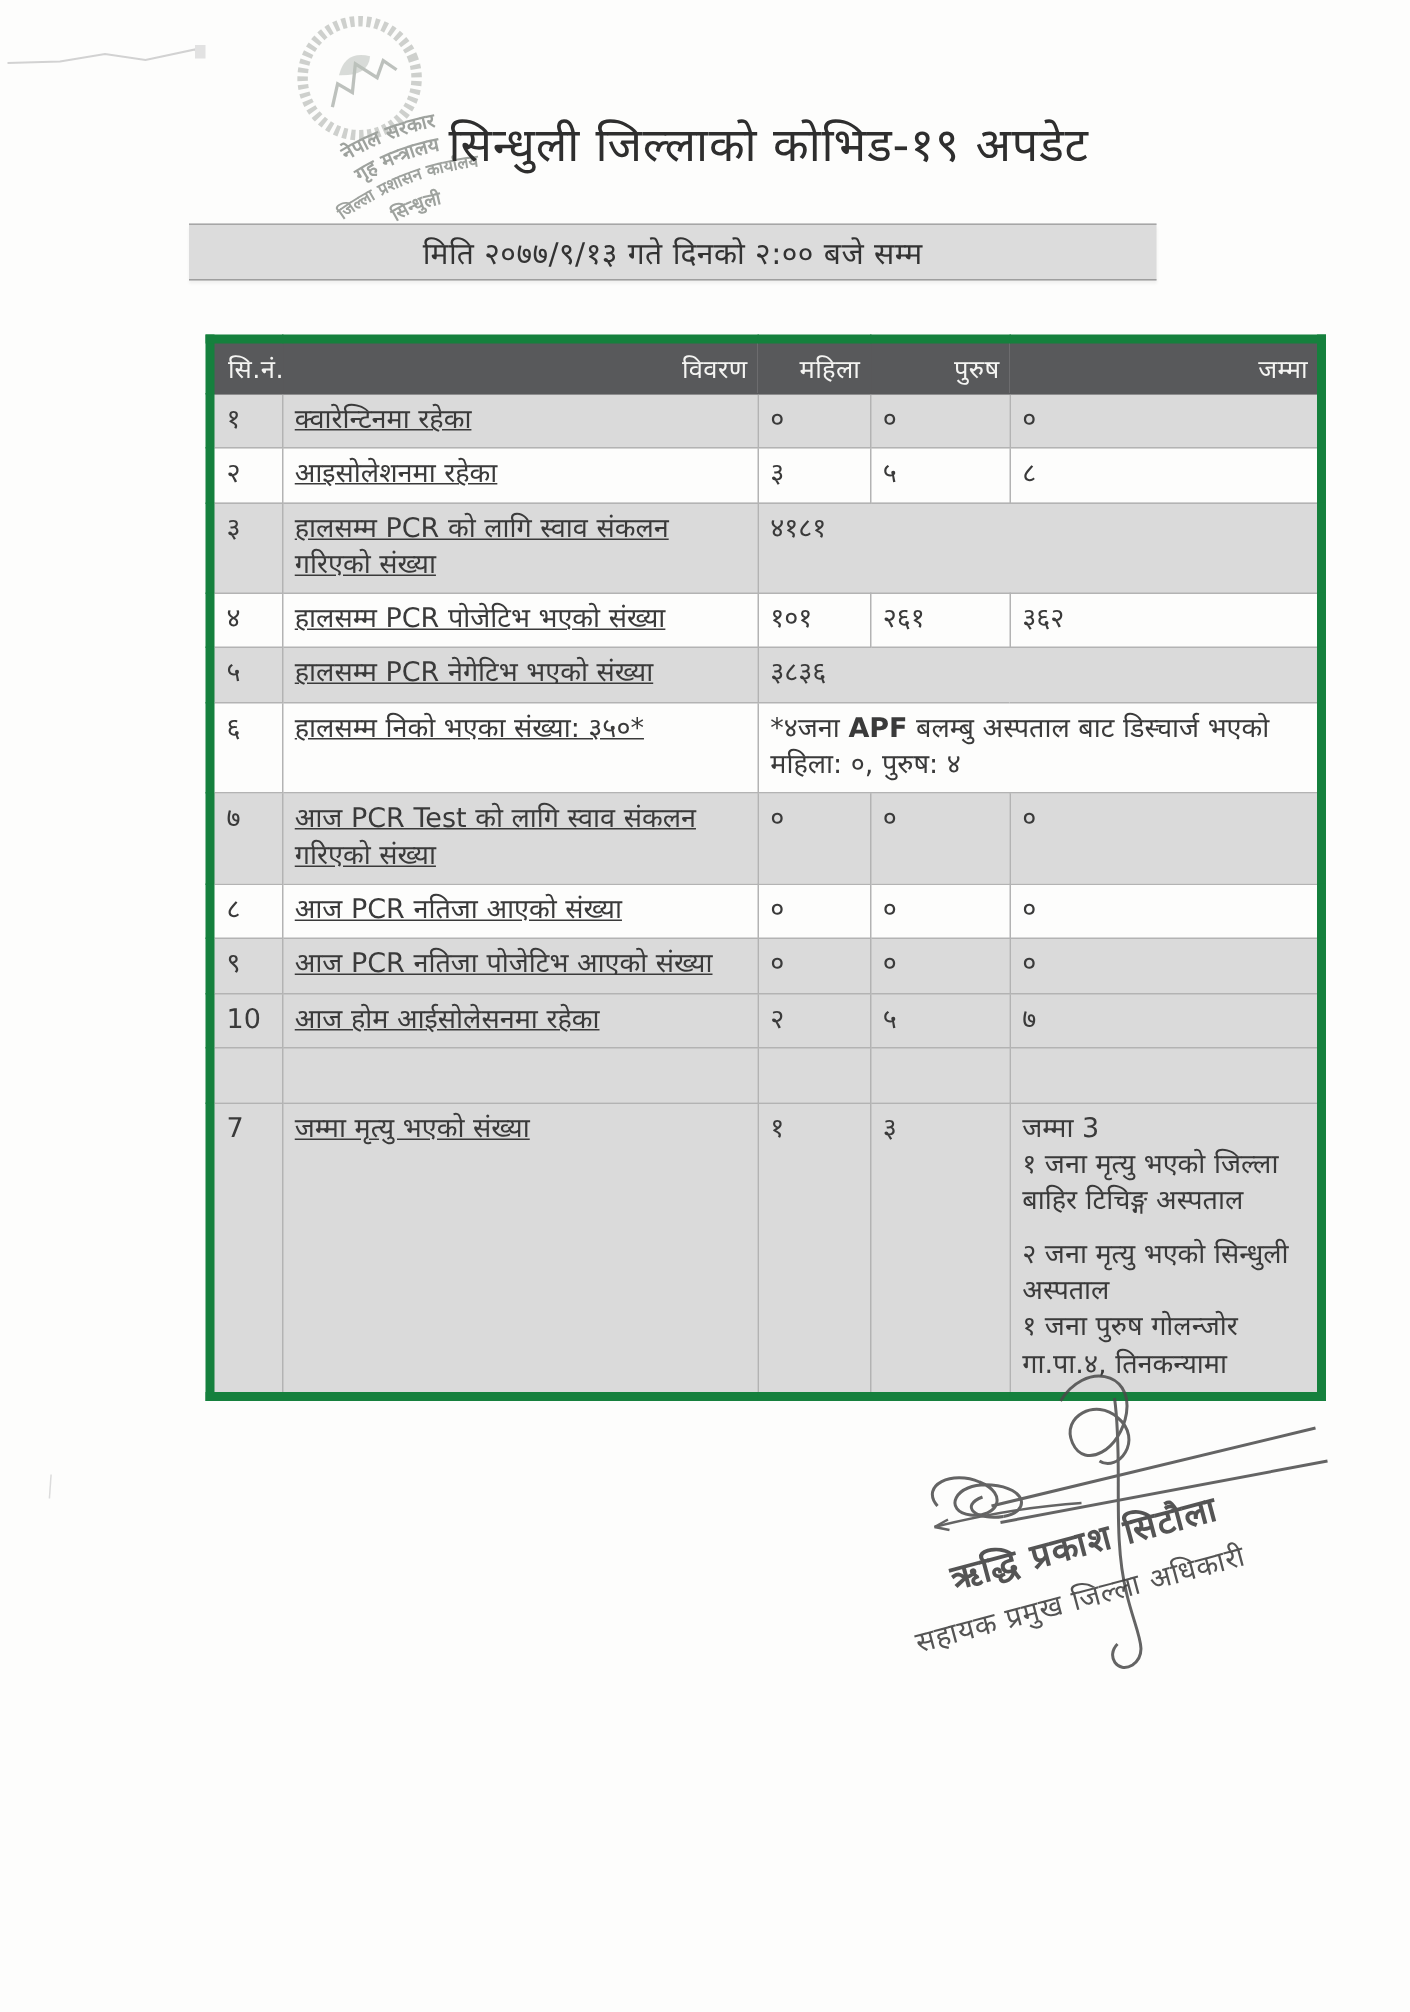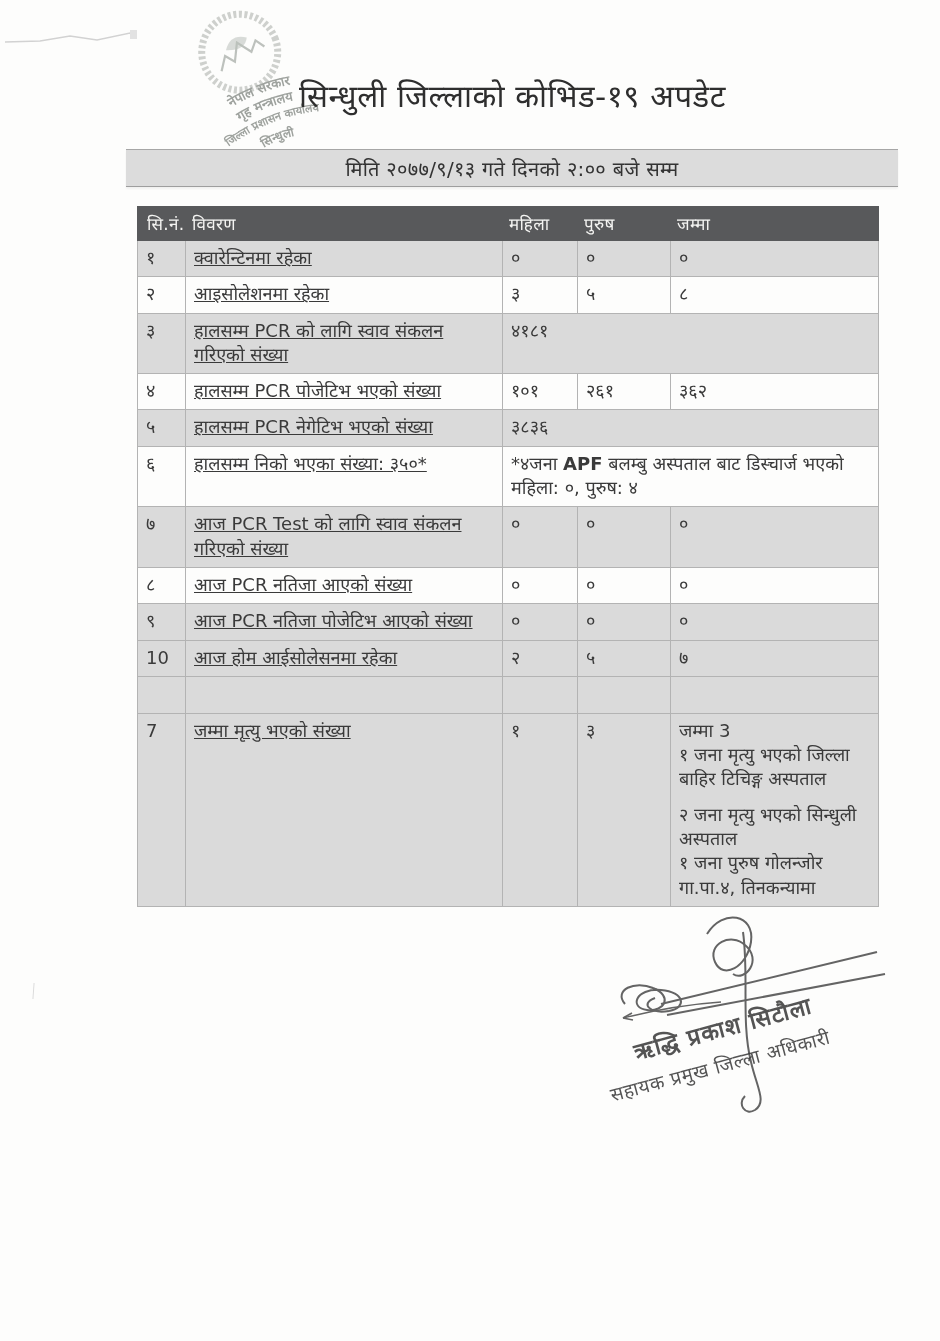--- a/index.html
+++ b/index.html
@@ -18,38 +18,38 @@
   
   .logo{position:absolute;left:178px;top:2px;width:150px;height:152px;}
   .logo svg{overflow:visible;}
   .page-title{
     position:absolute;left:299px;top:74px;margin:0;
     font-size:31px;font-weight:normal;color:#2e2e2e;letter-spacing:.5px;white-space:nowrap;
   }
 
   
   .date-banner{
-    position:absolute;left:126px;top:149px;width:772px;height:36px;
+    position:absolute;left:126px;top:149px;width:645px;height:36px;
     background:var(--banner-bg,#dcdcdc);
     border-top:1px solid #a6a6a6;border-bottom:1px solid #9e9e9e;
     box-shadow:0 2px 2px rgba(0,0,0,.05);
     display:flex;align-items:center;justify-content:center;
   }
   .date-banner span{font-size:20px;font-weight:500;color:#333;letter-spacing:.3px;}
 
   
   table.covid{
-    position:absolute;left:137px;top:206px;width:741px;
+    position:absolute;left:137px;top:223px;width:741px;
     border-collapse:collapse;table-layout:fixed;
-    border:1px solid #15803d;
+    border:6px solid #15803d;
   }
   table.covid thead th{
     background:var(--header-bg,#58595b);color:#f4f4f2;
     font-size:17px;font-weight:500;height:33px;
-    border:1px solid #58595b;padding:0 6px;text-align:left;letter-spacing:.3px;
+    border:1px solid #58595b;padding:0 6px;text-align:right;letter-spacing:.3px;
   }
   table.covid thead th.sn{text-align:left;padding-left:9px;}
   table.covid td{
     border:1px solid #b3b3b3;
     font-size:18px;color:#3a3a3a;line-height:1.35;
     padding:5px 8px 6px 8px;vertical-align:top;background:#fdfdfc;
   }
   table.covid tr.shaded td{background:var(--row-shade,#dadada);}
   td.sn{padding-left:12px;}
   td.desc{padding-left:14px;text-decoration:underline;}

